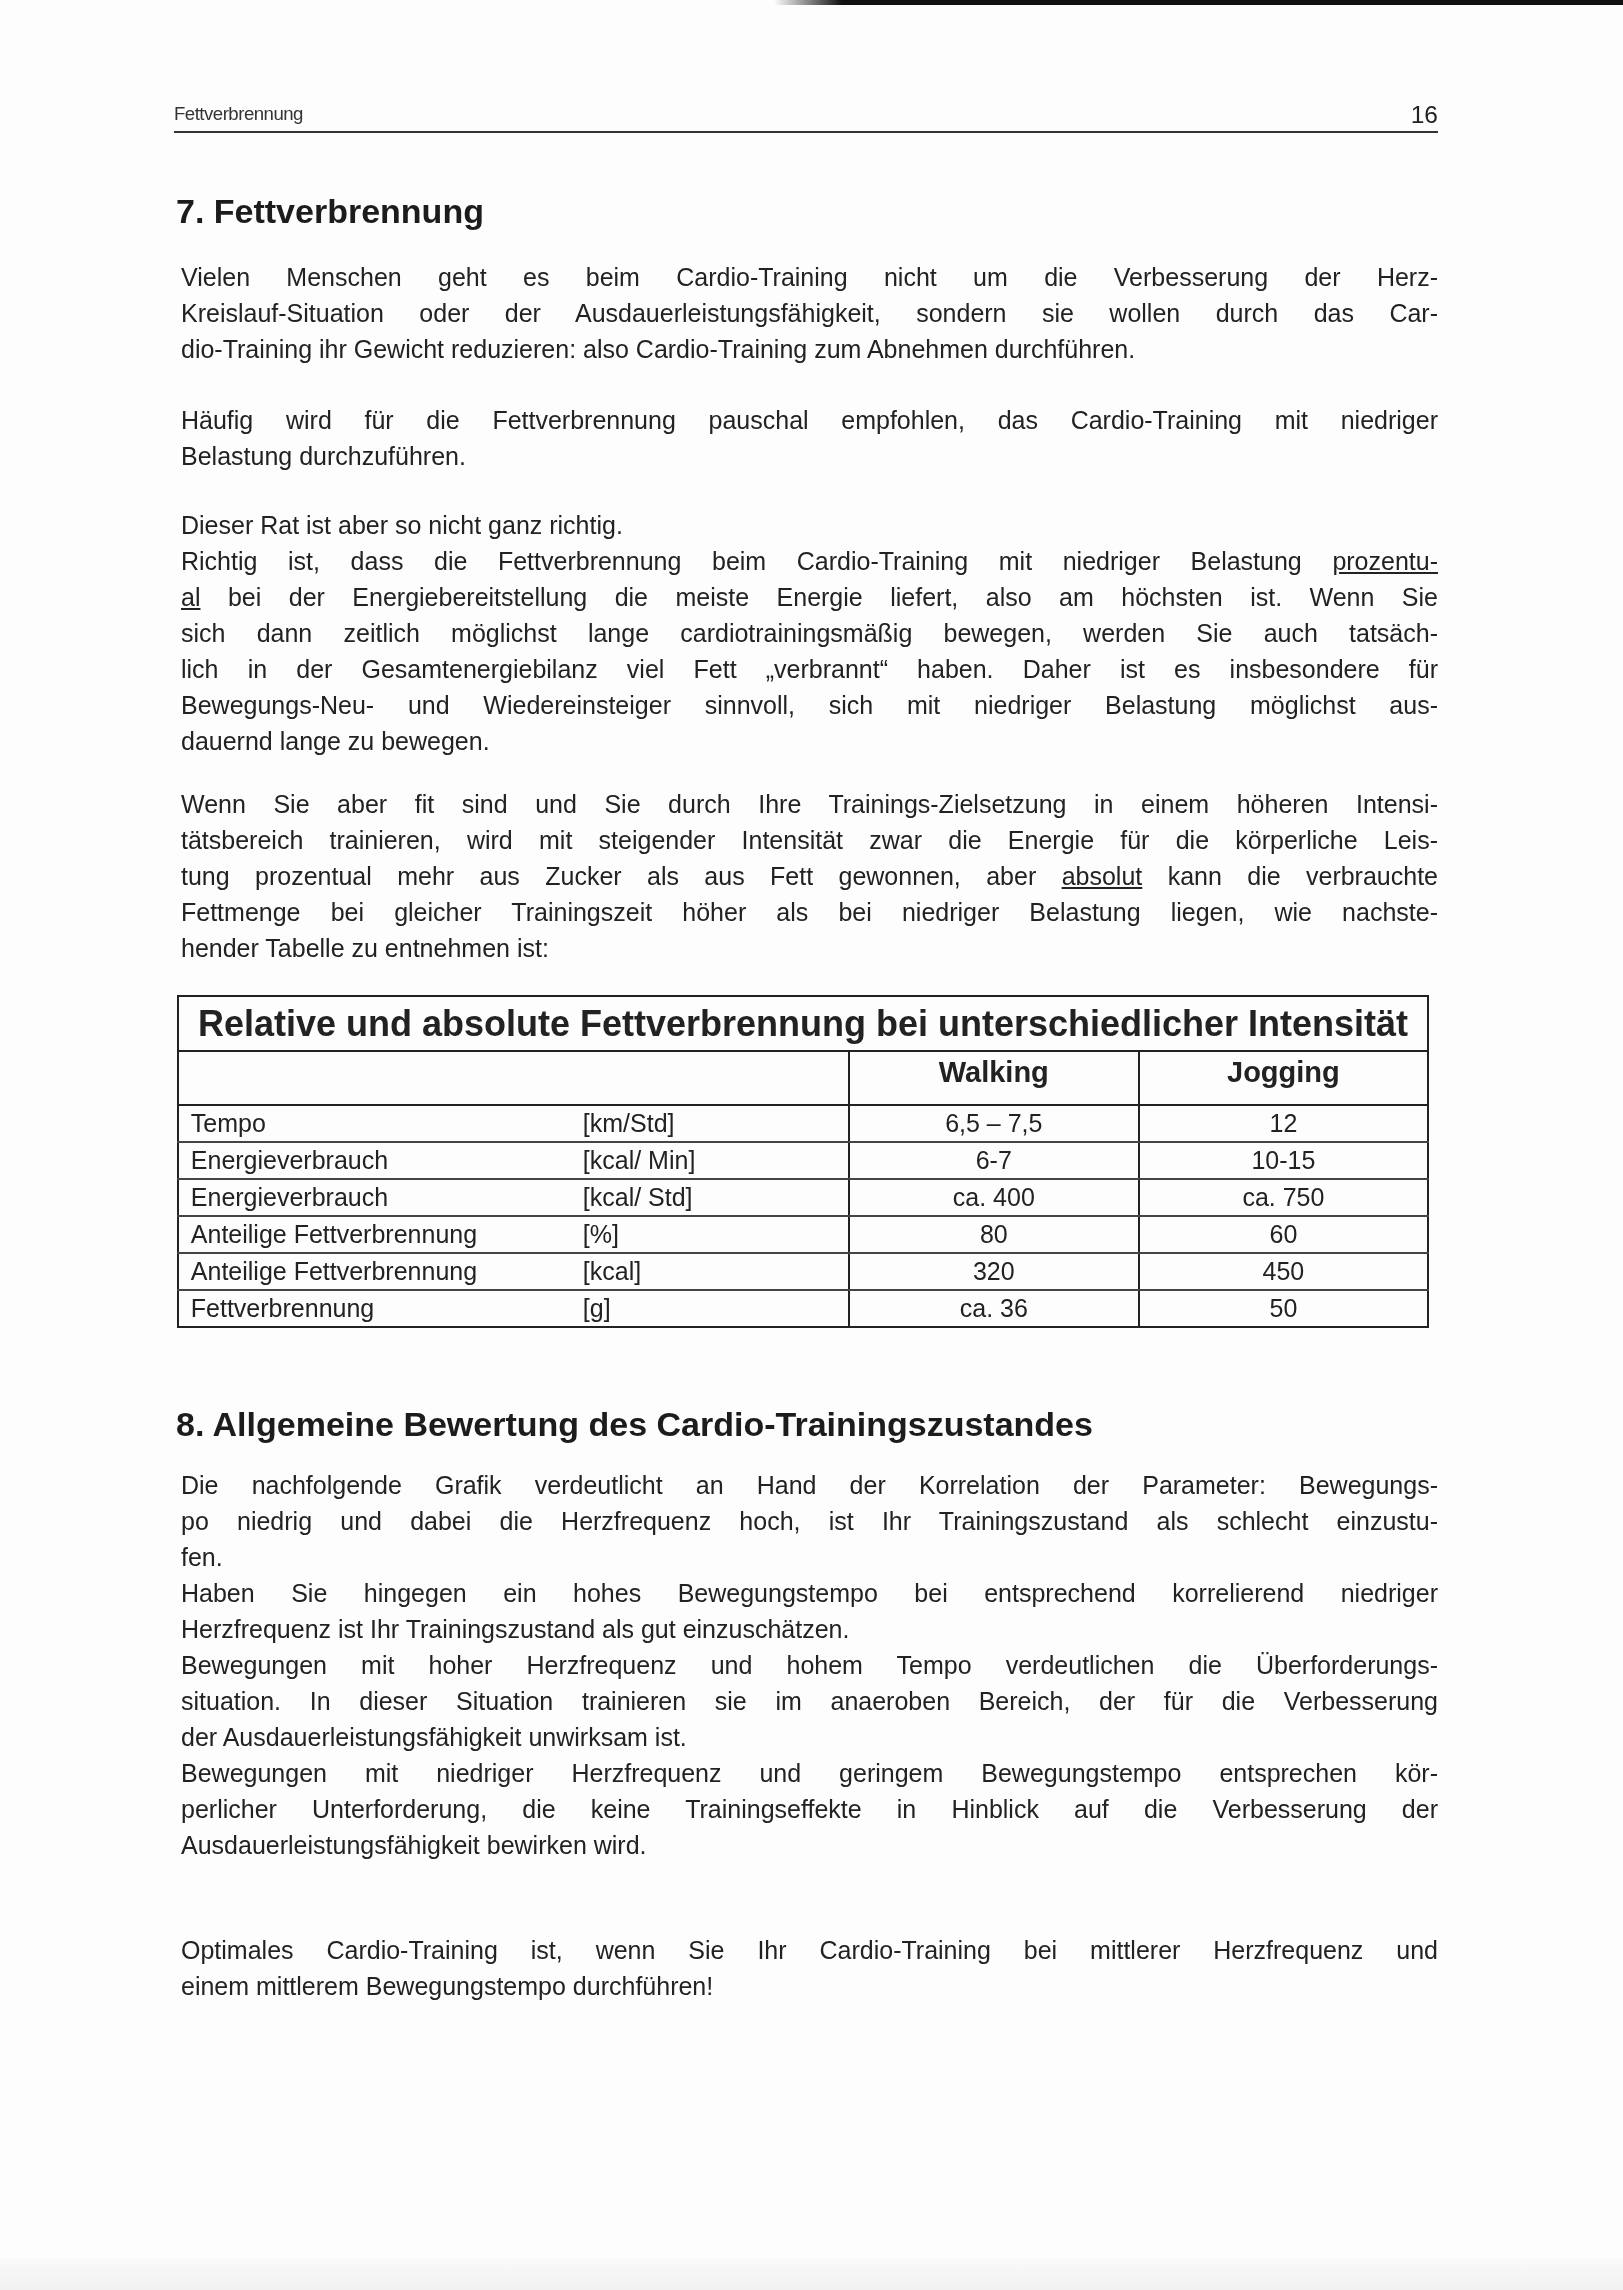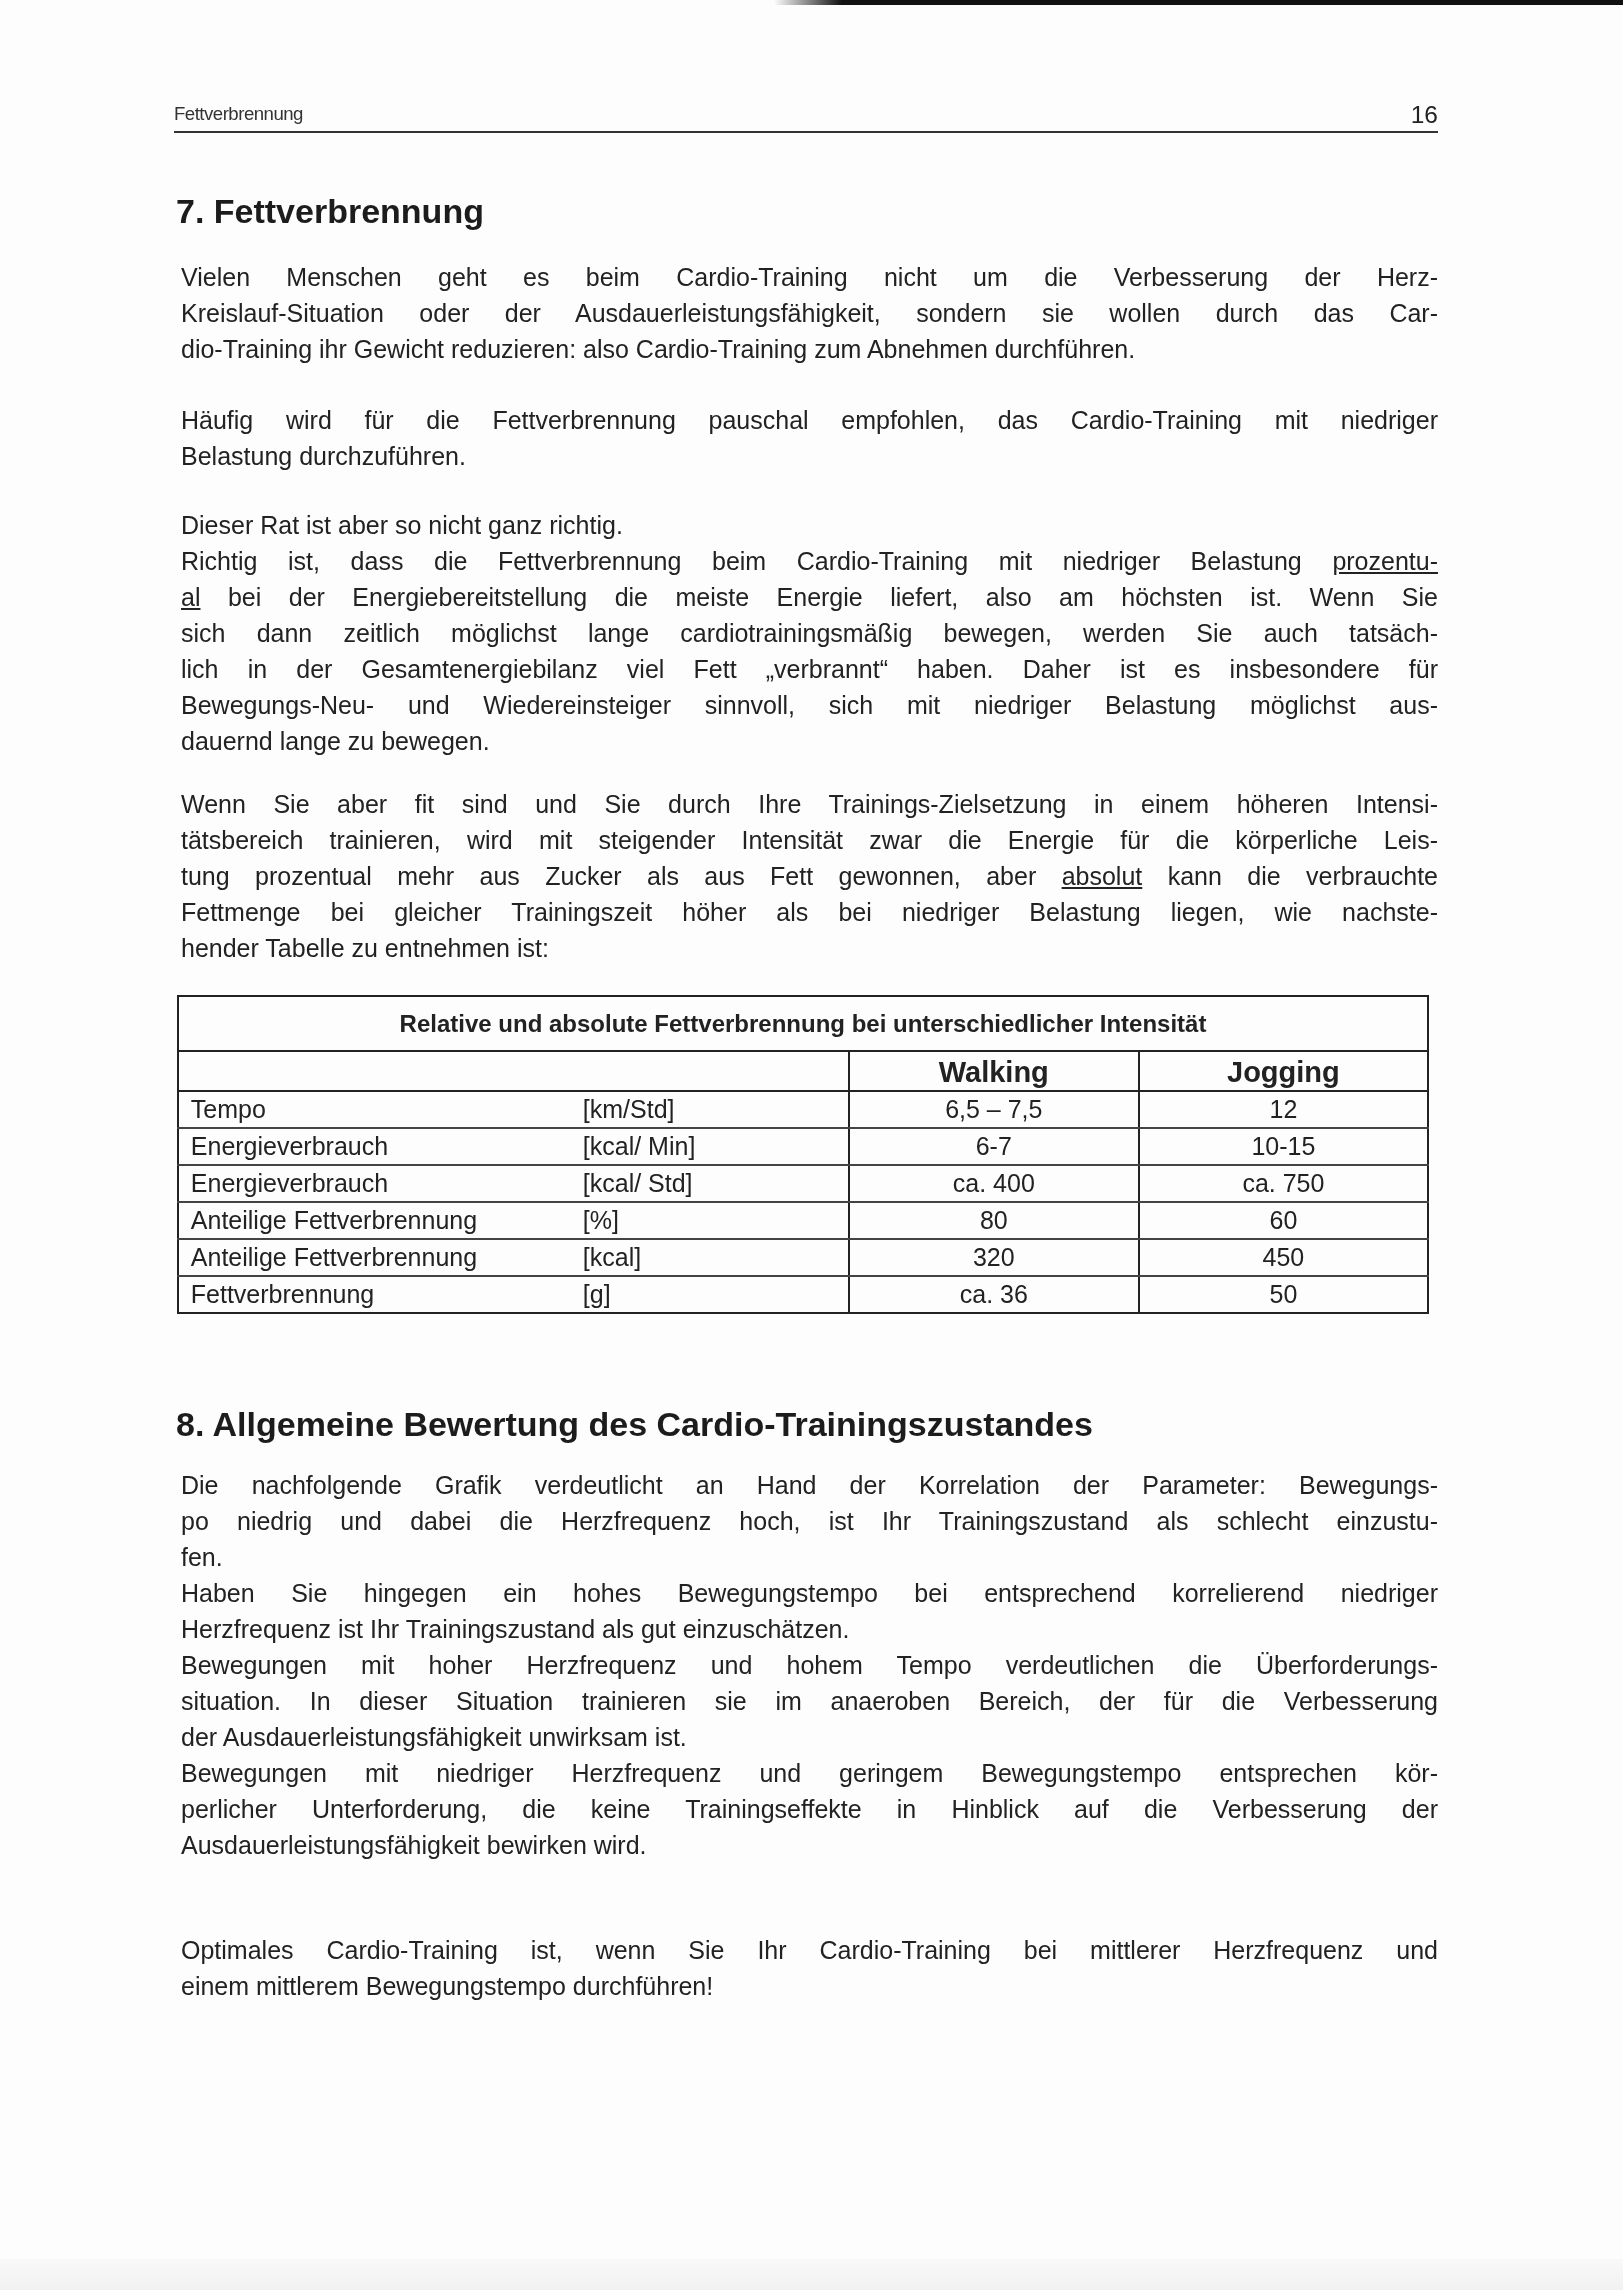--- a/index.html
+++ b/index.html
@@ -39,26 +39,26 @@
   .u { text-decoration: underline; }
 
   
   .fat-table {
     position: absolute; left: 177px; top: 995px; width: 1252px;
     border: 2.9px solid #222; border-collapse: collapse;
     font-size: 25px; color: #222;
   }
   .fat-table td, .fat-table th { padding: 0; }
   .caption-row th {
-    height: 53px; font-size: 24px; font-weight: bold; text-align: center;
+    height: 53px; font-size: 36px; font-weight: bold; text-align: center;
     border-bottom: 2.9px solid #222;
   }
   .colhead-row th {
     height: 37px; font-size: 29px; font-weight: bold; text-align: center;
-    border-bottom: 2px solid #222; vertical-align: bottom; padding-bottom: 1px;
+    border-bottom: 2px solid #222; vertical-align: bottom; padding-bottom: 15px;
   }
   .colhead-row th.blank { border-right: 2px solid #222; }
   .colhead-row th.walk { border-right: 2px solid #222; }
   .data-row td { height: 35px; border-bottom: 2px solid #444; }
   .data-row:last-child td { border-bottom: none; }
   td.label { padding-left: 11.8px; width: 392px; }
   td.unit { width: 265px; border-right: 2px solid #222; }
   td.walk { text-align: center; width: 288px; border-right: 2px solid #222; }
   td.jog { text-align: center; }
 

